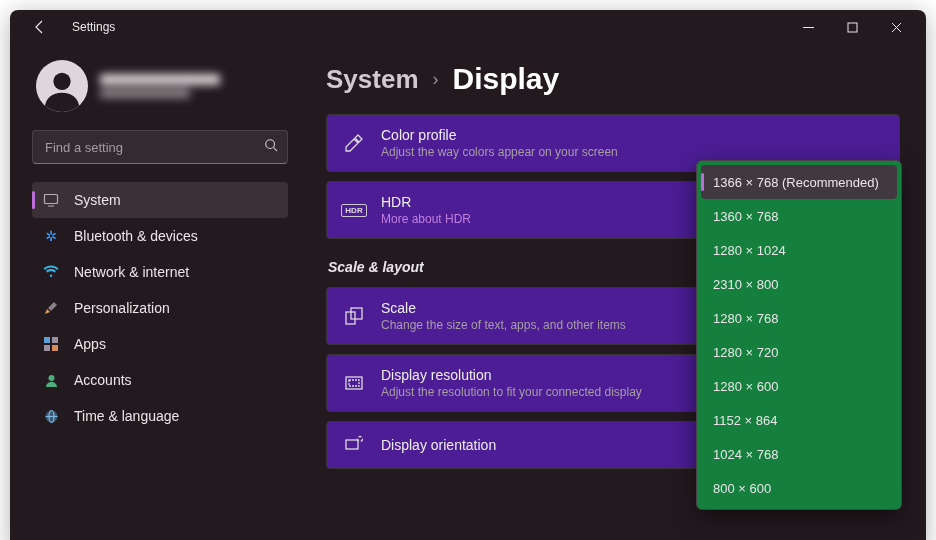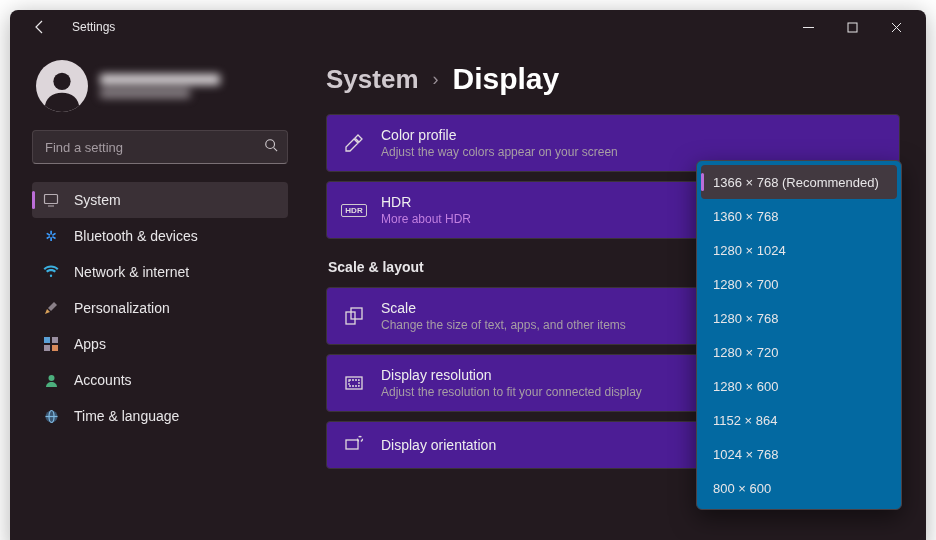--- a/index.html
+++ b/index.html
@@ -32,23 +32,23 @@
 .crumb { display:flex; align-items:center; gap:14px; margin:8px 0 18px 0; }
 .crumb-root { font-size:26px; font-weight:600; color:#d0c9ce; cursor:pointer; }
 .crumb-sep { font-size:18px; color:#9a9097; }
 .crumb-current { font-size:30px; font-weight:700; color:#fff; }
 .card { background:#4c1d95; border:1px solid #3c3338; border-radius:4px; padding:12px 16px; margin-bottom:9px; display:flex; align-items:center; gap:16px; }
 .card-icon { width:22px; height:22px; display:flex; align-items:center; justify-content:center; color:#e0d9de; flex-shrink:0; }
 .card-body { flex:1; min-width:0; }
 .card-title { font-size:14px; color:#eee; }
 .card-sub { font-size:12px; color:#a79ea4; margin-top:2px; }
 .card-sub.link { color:#c17fe0; }
-.section-head { font-size:14px; font-weight:600; margin:20px 16px 12px 2px; }
+.section-head { font-size:14px; font-weight:600; margin:20px 16px 12px 2px;font-style:italic; }
 .badge-hdr { font-size:8px; font-weight:700; border:1px solid #cfc9cd; border-radius:2px; padding:1px 3px; }
-.dropdown { position:absolute; top:116px; right:24px; width:206px; background:#0369a1; border:1px solid #4a4146; border-radius:6px; padding:4px; box-shadow:0 8px 24px rgba(0,0,0,.5); z-index:10; }
+.dropdown { position:absolute; top:116px; right:24px; width:206px; background:#15803d; border:1px solid #4a4146; border-radius:6px; padding:4px; box-shadow:0 8px 24px rgba(0,0,0,.5); z-index:10; }
 .dd-item { height:34px; display:flex; align-items:center; padding:0 12px; font-size:13px; color:#e8e6e8; border-radius:4px; cursor:pointer; position:relative; }
 .dd-item.selected { background:#423940; }
 .dd-item.selected::before { content:""; position:absolute; left:0; top:8px; bottom:8px; width:3px; background:#bb6ed8; border-radius:2px; }
 </style>
 </head>
 <body>
 
 <div class="window">
   <div class="titlebar">
     <div class="back-btn">
@@ -232,21 +232,21 @@
           </div>
         <div class="card-body">
           <div class="card-title">Display orientation</div>
         </div>
       </div>
 
       <div class="dropdown">
         <div class="dd-item selected">1366 × 768 (Recommended)</div>
         <div class="dd-item">1360 × 768</div>
         <div class="dd-item">1280 × 1024</div>
-        <div class="dd-item">1280 × 700</div>
+        <div class="dd-item">2310 × 800</div>
         <div class="dd-item">1280 × 768</div>
         <div class="dd-item">1280 × 720</div>
         <div class="dd-item">1280 × 600</div>
         <div class="dd-item">1152 × 864</div>
         <div class="dd-item">1024 × 768</div>
         <div class="dd-item">800 × 600</div>
       </div>
     </div>
   </div>
 </div>

